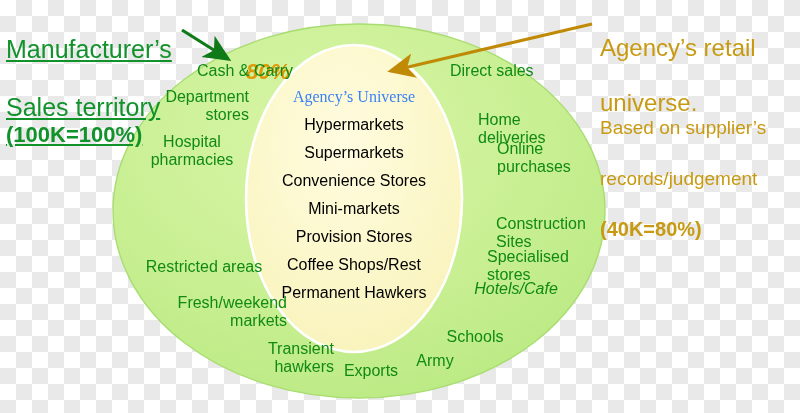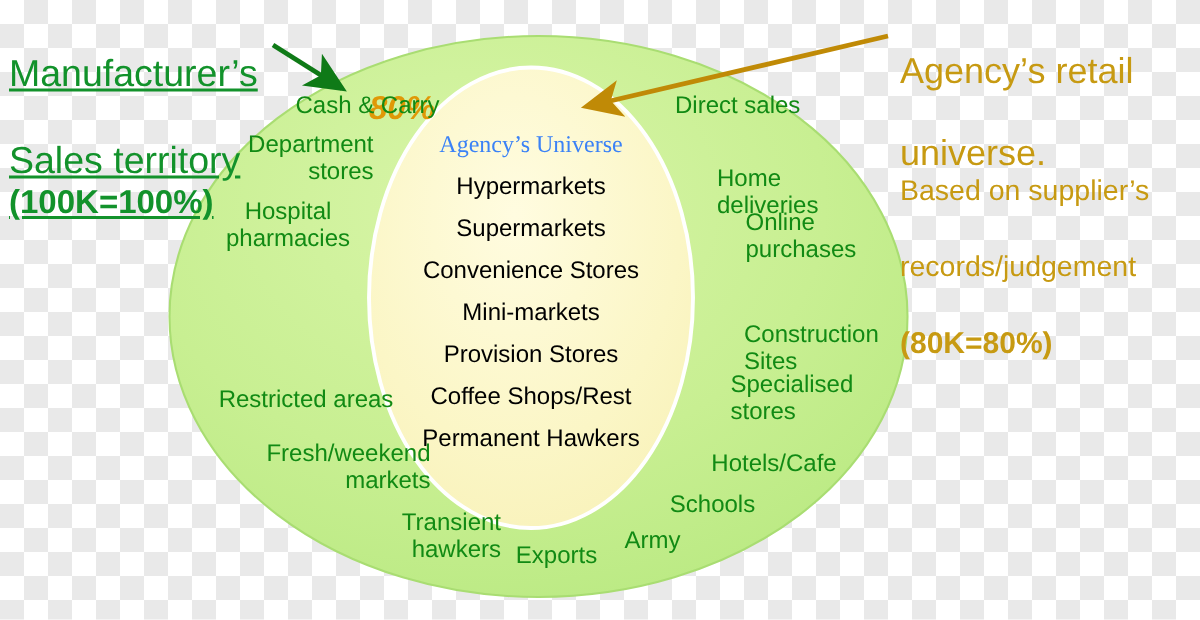--- a/index.html
+++ b/index.html
@@ -87,21 +87,21 @@
     <span>Manufacturer’s</span><br>
     <span>Sales territory</span>
     <span class="sub">(100K=100%)</span>
   </div>
 
   <div class="lbl callout-right">
     <span>Agency’s retail</span><br>
     <span>universe.</span>
     <span class="small">Based on supplier’s</span>
     <span class="small">records/judgement</span>
-    <span class="sub">(80K=80%)</span>
+    <span class="sub">(40K=80%)</span>
   </div>
 
   <div class="pct" style="top:59px;">80%</div>
 
   <div class="gold-item grey" style="top:88px;">Agency’s Universe</div>
 
   <div class="gold-item" style="top:116px;">Hypermarkets</div>
   <div class="gold-item" style="top:144px;">Supermarkets</div>
   <div class="gold-item" style="top:172px;">Convenience Stores</div>
   <div class="gold-item" style="top:200px;">Mini-markets</div>
@@ -125,21 +125,21 @@
 
   <div class="green-item" style="left:232px;top:340px;width:102px;text-align:right;">Transient
 hawkers</div>
 
   <div class="green-item" style="left:330px;top:362px;width:82px;">Exports</div>
 
   <div class="green-item" style="left:405px;top:352px;width:60px;">Army</div>
 
   <div class="green-item" style="left:435px;top:328px;width:80px;">Schools</div>
 
-  <div class="green-item" style="left:461px;top:301px;width:110px;">Hotels/Cafe</div>
+  <div class="green-item" style="left:461px;top:280px;width:110px;font-style:italic;">Hotels/Cafe</div>
 
   <div class="green-item" style="left:487px;top:248px;width:110px;text-align:left;">Specialised
 stores</div>
 
   <div class="green-item" style="left:496px;top:198px;width:110px;text-align:left;margin-top:17px;">Construction
 Sites</div>
 
   <div class="green-item" style="left:497px;top:140px;width:90px;text-align:left;">Online
 purchases</div>
 

